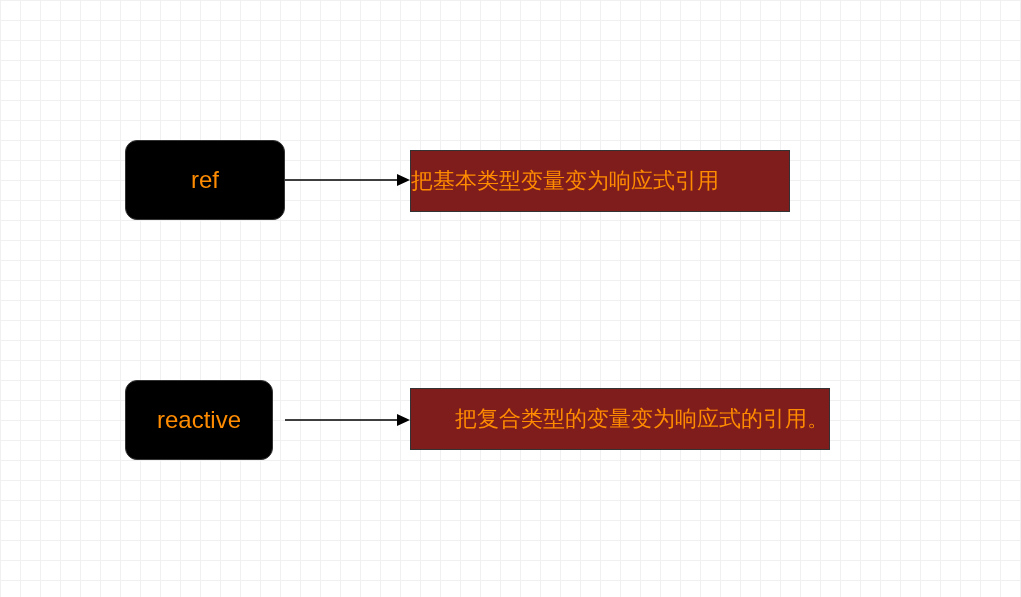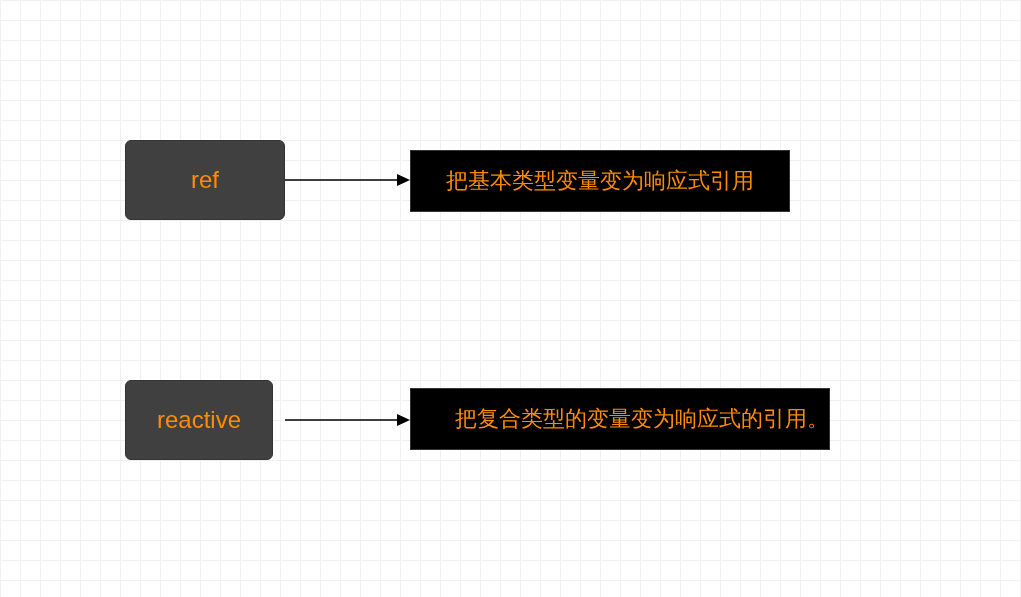--- a/index.html
+++ b/index.html
@@ -14,37 +14,36 @@
       background-color: #ffffff;
       background-image:
         linear-gradient(to right, #f0f0f0 1px, transparent 1px),
         linear-gradient(to bottom, #f0f0f0 1px, transparent 1px);
       background-size: 20px 20px;
       font-family: Arial, sans-serif;
       overflow: hidden;
     }
     .node-source {
       position: absolute;
-      background-color: #404040;
+      background-color: #000000;
       border: 1.5px solid #333;
-      border-radius: 6px;
+      border-radius: 12px;
       display: flex;
       align-items: center;
       justify-content: center;
       color: #ff8c00;
       font-size: 24px;
       font-weight: normal;
     }
     .node-target {
       position: absolute;
-      background-color: #000000;
+      background-color: #7f1d1d;
       border: 1.5px solid #333;
       display: flex;
       align-items: center;
-      justify-content: center;
       color: #ff8c00;
       font-size: 22px;
       font-weight: normal;
     }
     .arrow {
       position: absolute;
     }
     .arrow line {
       stroke: #000;
       stroke-width: 1.5;

